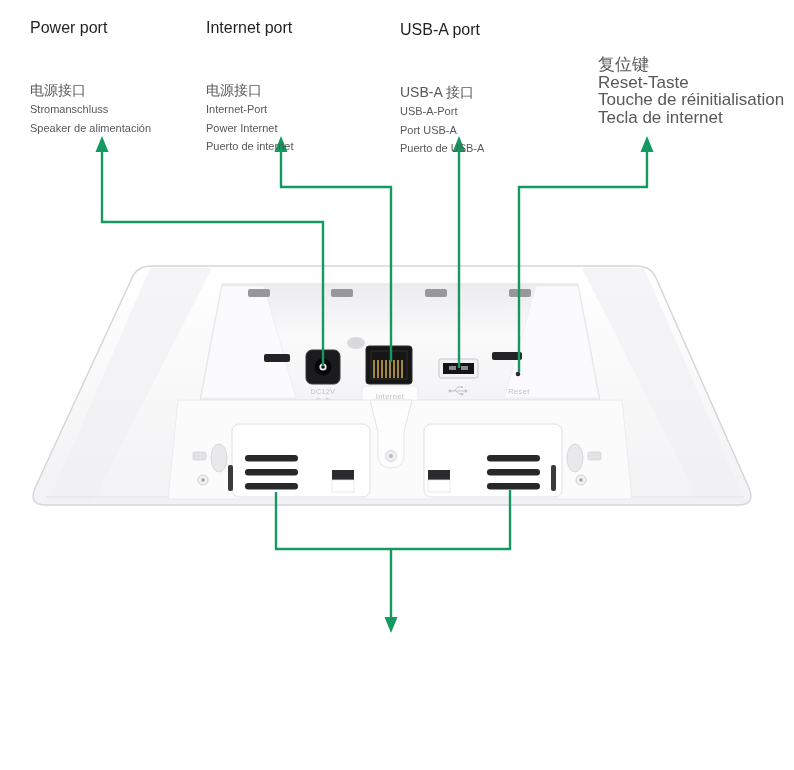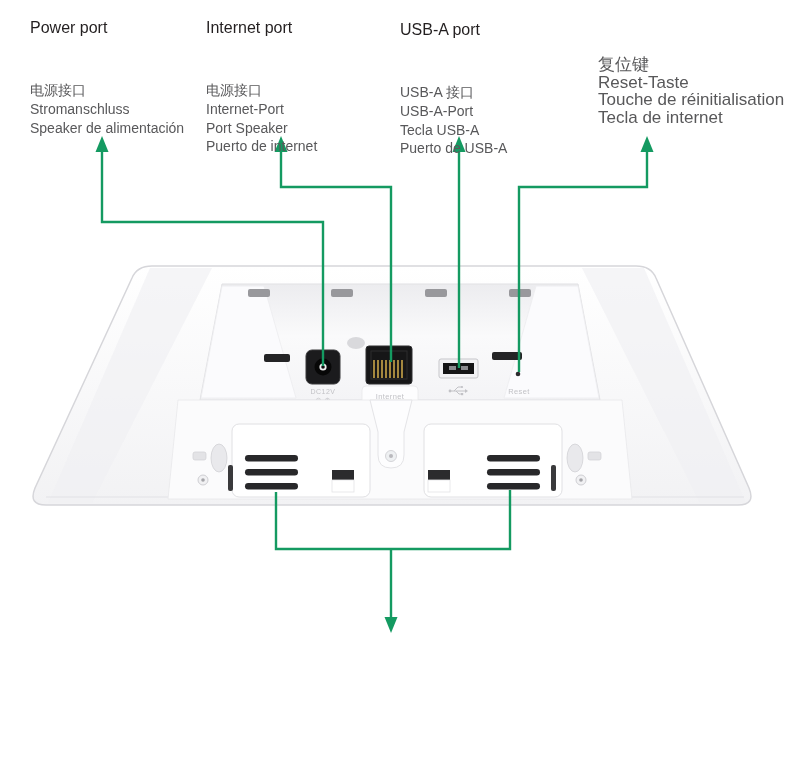--- a/index.html
+++ b/index.html
@@ -8,21 +8,21 @@
     --subtext:#58585a;
     --device-label:#c2c2c6;
   }
   html,body{margin:0;padding:0;background:#ffffff;}
   .stage{
     position:relative;width:794px;height:770px;background:#ffffff;
     font-family:"Liberation Sans", sans-serif;overflow:hidden;
   }
   .callout{position:absolute;white-space:nowrap;}
   .callout-title{font-size:16px;font-weight:400;color:var(--heading);margin:9px 0 9px 0;}
-  .callout-line{font-size:14px;color:var(--subtext);line-height:18.5px;}
+  .callout-line{font-size:11px;color:var(--subtext);line-height:18.5px;}
   .callout-line.zh{font-size:14px;line-height:19px;margin-top:44px;}
   .callout.small .callout-line{font-size:17px;line-height:17.5px;}
   svg.scene{position:absolute;left:0;top:0;}
   .arrow{stroke:var(--accent);stroke-width:2.4;fill:none;}
   .arrowhead{fill:var(--accent);stroke:none;}
   .portlabel{fill:var(--device-label);font-family:"Liberation Sans",sans-serif;}
 </style>
 </head>
 <body>
 
@@ -175,29 +175,29 @@
     <div class="callout-title">Power port</div>
     <div class="callout-line zh">电源接口</div>
     <div class="callout-line">Stromanschluss</div>
     <div class="callout-line">Speaker de alimentación</div>
   </div>
 
   <div class="callout" style="left:206px;top:10px">
     <div class="callout-title">Internet port</div>
     <div class="callout-line zh">电源接口</div>
     <div class="callout-line">Internet-Port</div>
-    <div class="callout-line">Port Speaker</div>
+    <div class="callout-line">Power Internet</div>
     <div class="callout-line">Puerto de internet</div>
   </div>
 
   <div class="callout" style="left:400px;top:12px">
     <div class="callout-title">USB-A port</div>
     <div class="callout-line zh">USB-A 接口</div>
     <div class="callout-line">USB-A-Port</div>
-    <div class="callout-line">Tecla USB-A</div>
+    <div class="callout-line">Port USB-A</div>
     <div class="callout-line">Puerto de USB-A</div>
   </div>
 
   <div class="callout small" style="left:598px;top:12px">
     <div class="callout-line zh">复位键</div>
     <div class="callout-line">Reset-Taste</div>
     <div class="callout-line">Touche de réinitialisation</div>
     <div class="callout-line">Tecla de internet</div>
   </div>
 

